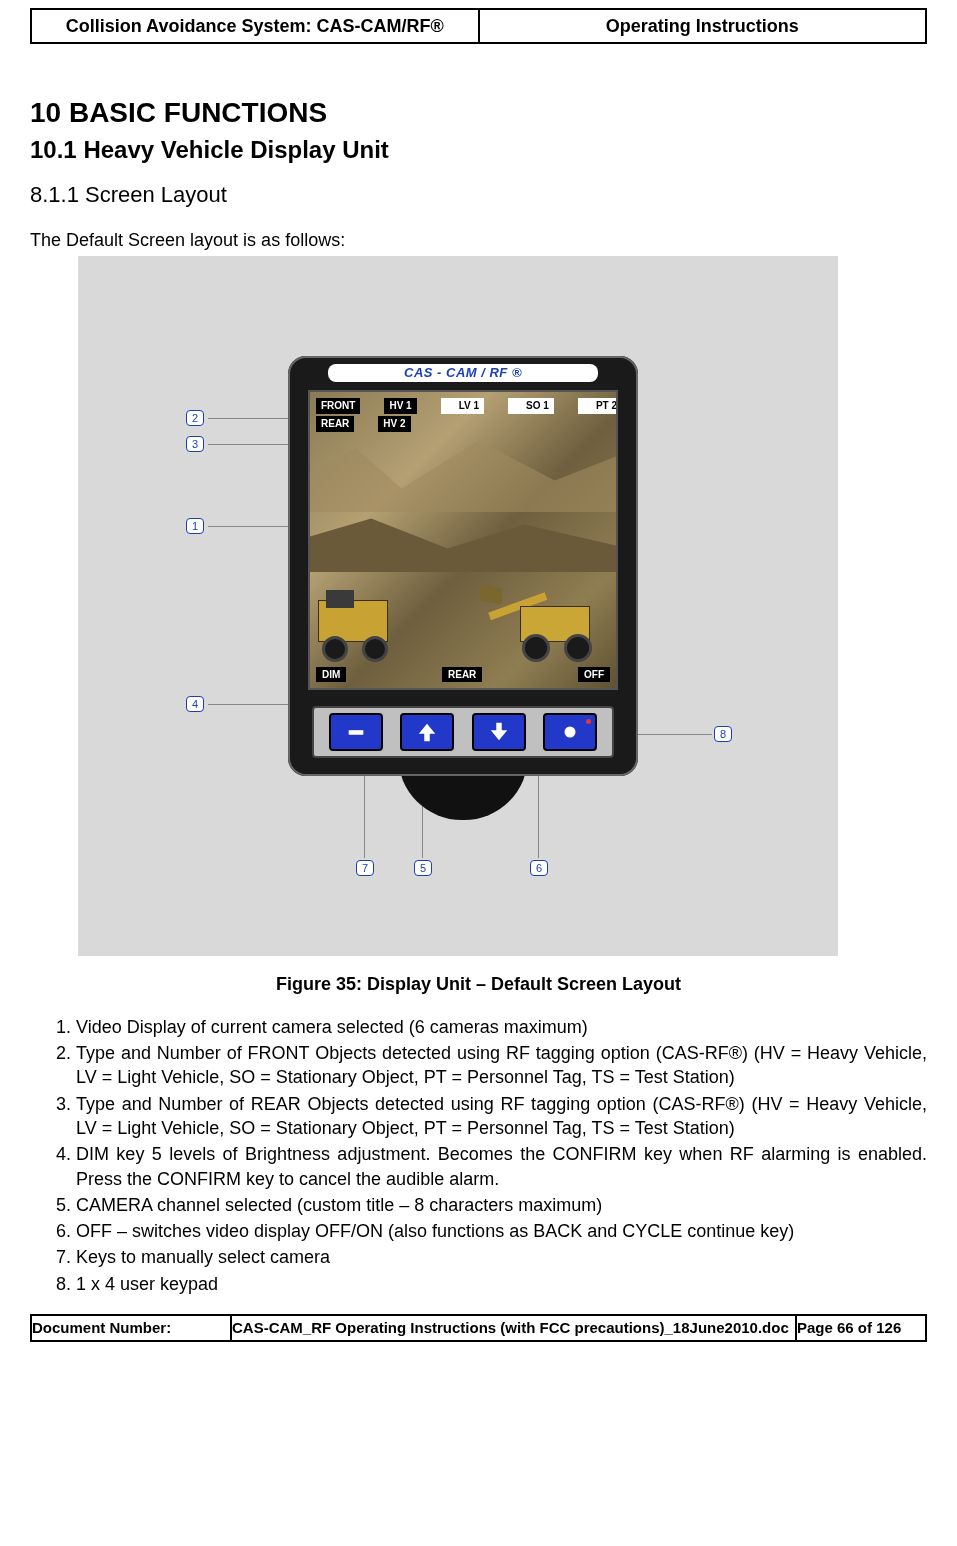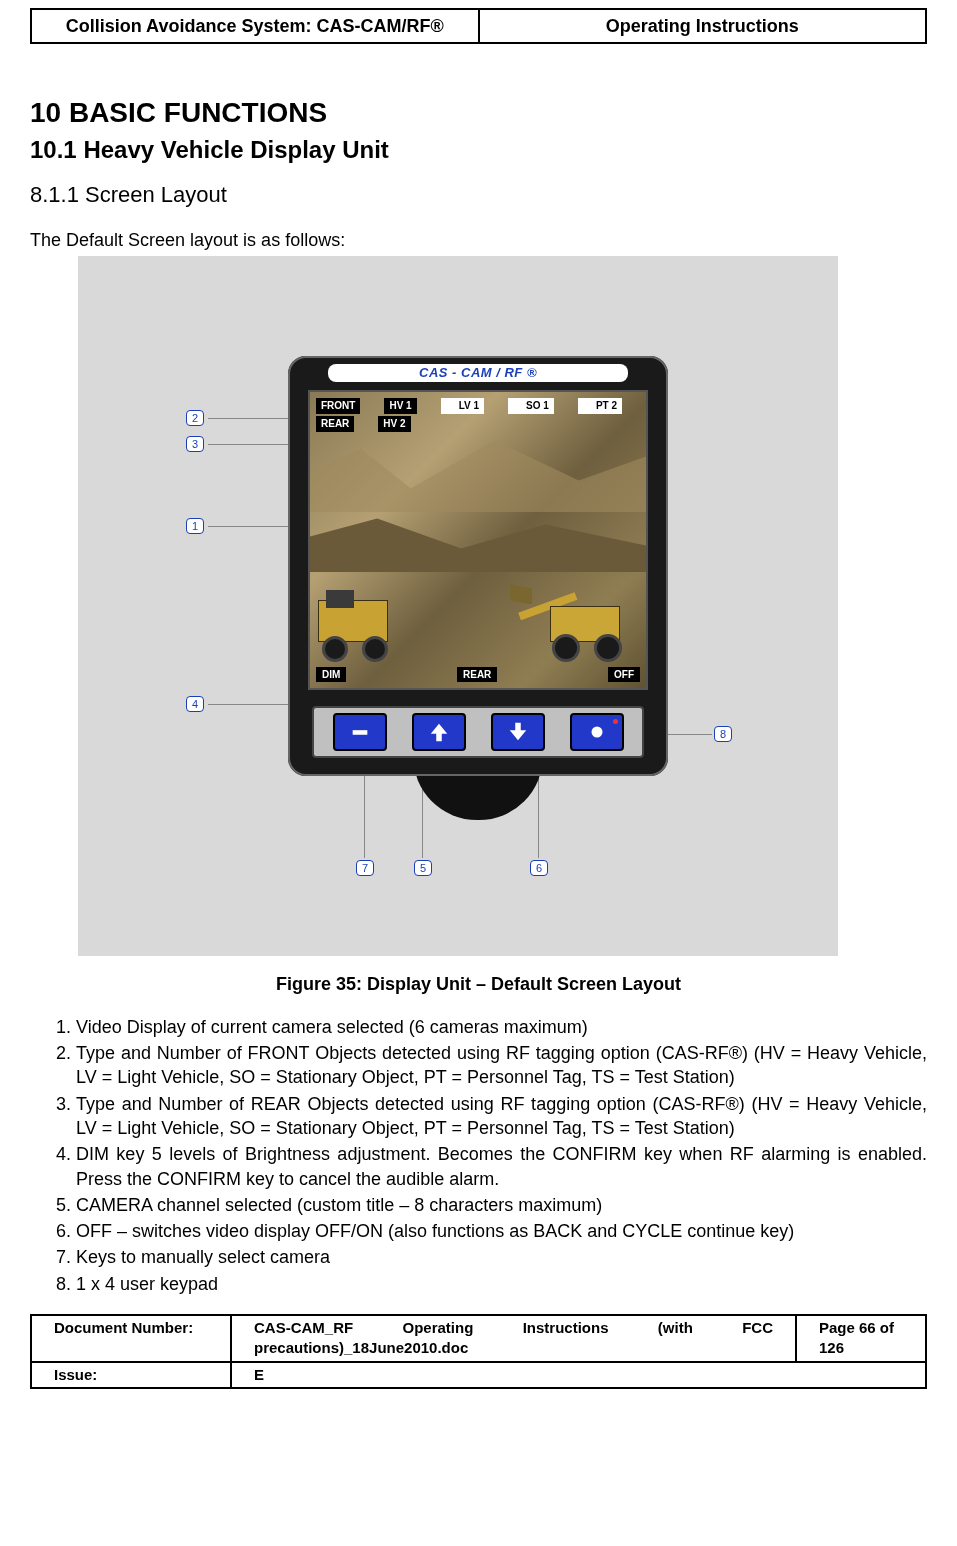--- a/index.html
+++ b/index.html
@@ -46,21 +46,21 @@
     background: #d9d9d9;
     width: 760px;
     height: 700px;
     margin: 0 0 0 48px;
     position: relative;
   }
   .device {
     position: absolute;
     left: 210px;
     top: 100px;
-    width: 380px;
+    width: 350px;
     height: 420px;
   }
   .bezel {
     position: absolute;
     inset: 0;
     background: #1a1a1a;
     border-radius: 18px;
     box-shadow: inset 0 0 0 2px #666;
   }
   .bezel-title {
@@ -238,21 +238,21 @@
     text-align: justify;
   }
   ol.legend li { margin-bottom: 2px; }
   .footer-table {
     width: 100%;
     border-collapse: collapse;
     margin-top: 6px;
   }
   .footer-table td {
     border: 2px solid #000;
-    padding: 2px 22px;
+    padding: 2px 0;
     font-size: 15px;
     vertical-align: top;
   }
   .footer-table td.label { font-weight: bold; width: 200px; }
   .footer-table td.doc   { font-weight: bold; text-align: justify; }
   .footer-table td.page  { font-weight: bold; width: 130px; }
 </style>
 </head>
 <body>
 
@@ -380,18 +380,14 @@
   <li>1 x 4 user keypad</li>
 </ol>
 
 <table class="footer-table">
   <tbody>
       <tr>
     <td class="label">Document Number:</td>
     <td class="doc">CAS-CAM_RF Operating Instructions (with FCC precautions)_18June2010.doc</td>
     <td class="page">Page 66 of  126</td>
   </tr>
-  <tr>
-    <td class="label">Issue:</td>
-    <td class="doc" colspan="2">E</td>
-  </tr>
 </tbody>
   </table>
 
 </body></html>

